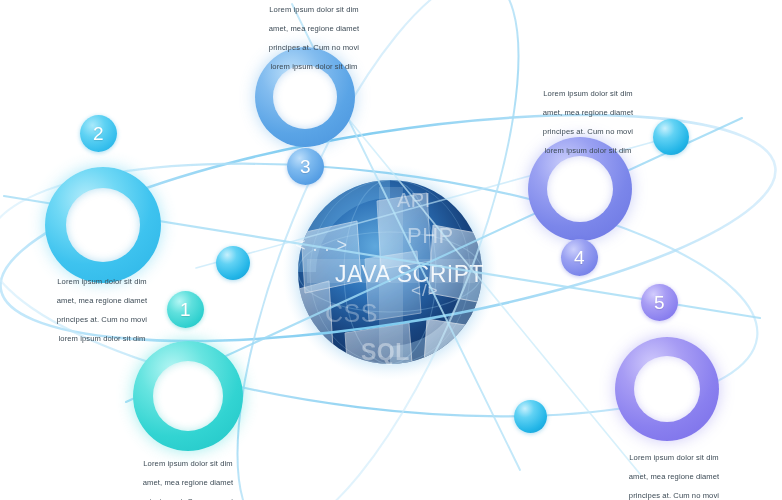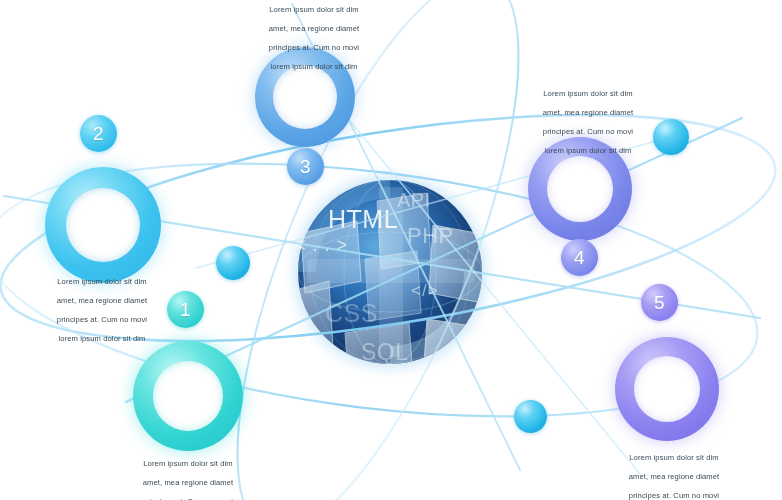--- a/index.html
+++ b/index.html
@@ -194,30 +194,30 @@
         </g>
 
         <g opacity="0.55">
           <rect x="98" y="24" width="24" height="170" fill="#e8f4fd" opacity="0.30"></rect>
           <rect x="26" y="96" width="168" height="24" fill="#e8f4fd" opacity="0.26"></rect>
         </g>
       </g>
     </svg>
 
     
-    <div class="globe-text" style="left:47px; top:42px; font-size:25px; opacity:0.88; letter-spacing:0.5px;">HTML</div>
 
     <div class="globe-text" style="left:116px; top:26px; font-size:20px; opacity:0.46; letter-spacing:0.5px;">API</div>
 
     <div class="globe-text" style="left:126px; top:60px; font-size:22px; opacity:0.48; letter-spacing:0.5px;text-align:right;">PHP</div>
 
+    <div class="globe-text" style="left:54px; top:98px; font-size:23px; opacity:0.90; letter-spacing:0.5px;">JAVA SCRIPT</div>
 
     <div class="globe-text" style="left:44px; top:136px; font-size:25px; opacity:0.30; letter-spacing:0.5px;text-align:center;">CSS</div>
 
-    <div class="globe-text" style="left:80px; top:176px; font-size:23px; opacity:0.38; letter-spacing:0.5px;">SQL</div>
+    <div class="globe-text" style="left:80px; top:176px; font-size:23px; opacity:0.38; letter-spacing:0.5px;font-weight:bold;">SQL</div>
 
     <div class="globe-text" style="left:14px; top:72px; font-size:18px; opacity:0.70; letter-spacing:1px;">&lt; . . &gt;</div>
 
     <div class="globe-text" style="left:130px; top:118px; font-size:17px; opacity:0.55; letter-spacing:1px;">&lt;/&gt;</div>
   </div>
 
   <div class="layer layer-nodes">
 
     <div class="ring" style="left:45px; top:167px; width:116px; height:116px;
                 background:

